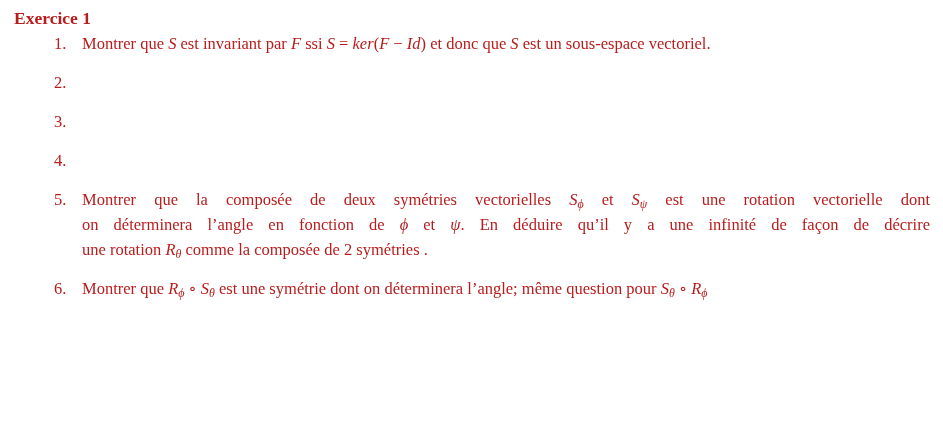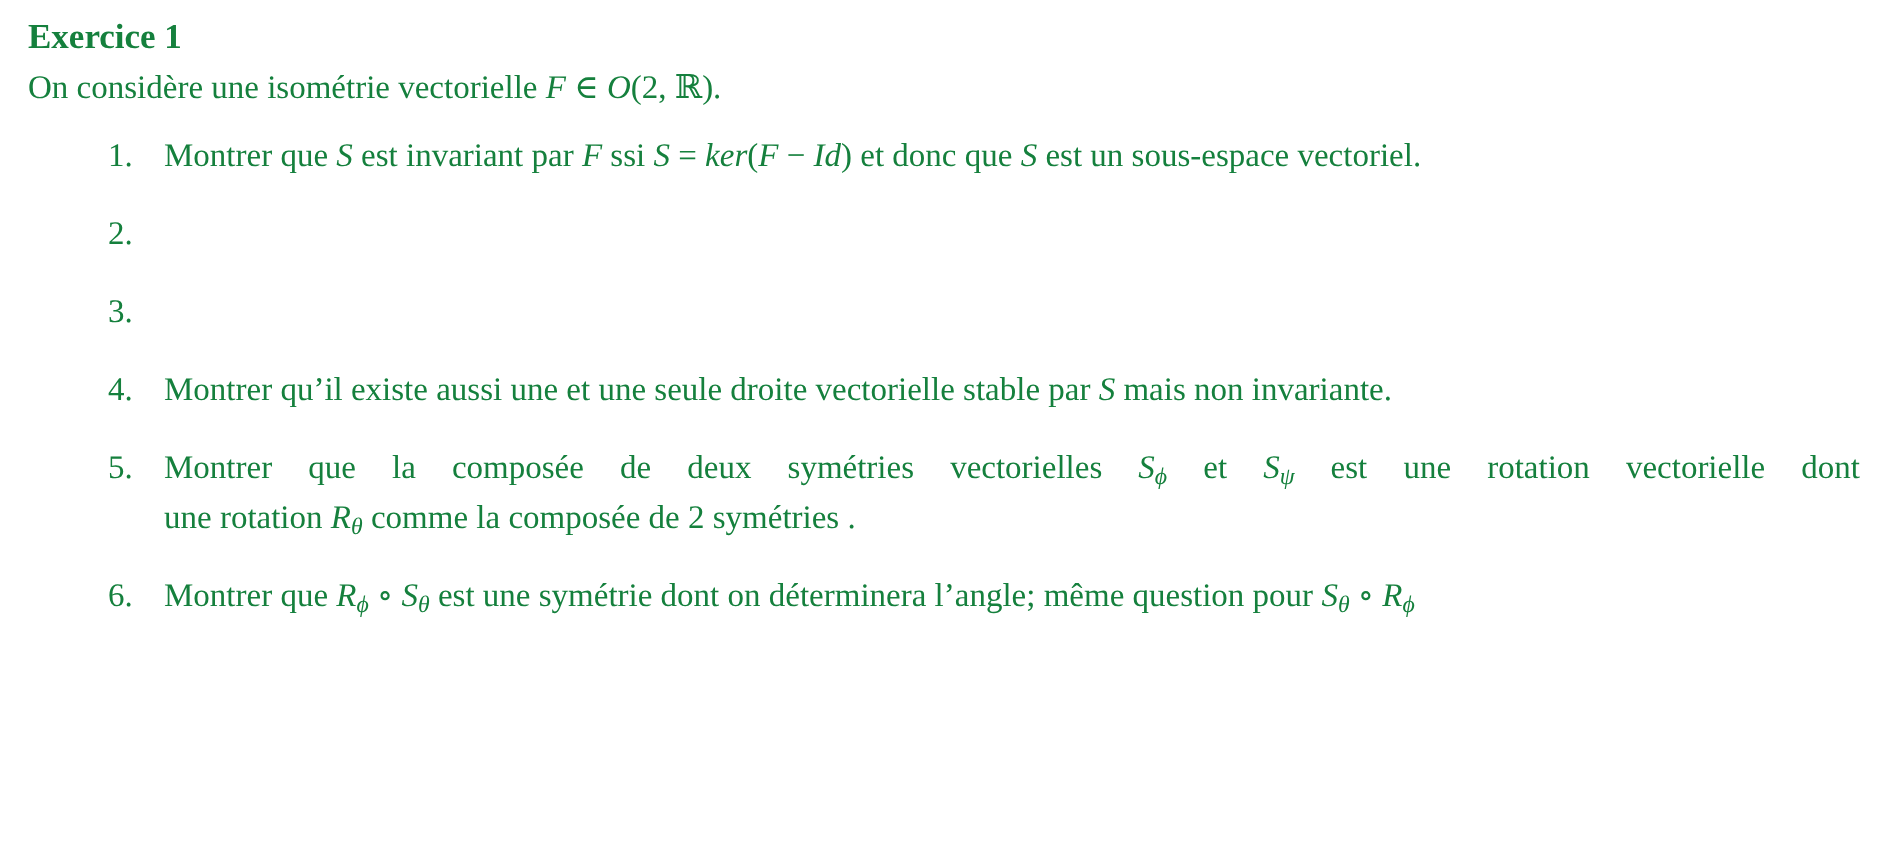--- a/index.html
+++ b/index.html
@@ -2,21 +2,21 @@
 <html><head>
 <meta charset="utf-8">
 <style>
   html, body { margin: 0; padding: 0; background: #ffffff; }
   .page {
     width: 943px;
     height: 427px;
     box-sizing: border-box;
     padding: 6px 13px 0 14px;
     background: #ffffff;
-    color: #15803d;
+    color: #b91c1c;
     font-family: "Liberation Serif", "DejaVu Serif", serif;
     font-size: 16.5px;
     line-height: 25px;
     overflow: hidden;
   }
   .title {
     margin: 0 0 1px 0;
     font-size: 17.5px;
     font-weight: bold;
     line-height: 24px;
@@ -51,48 +51,47 @@
     vertical-align: baseline;
     position: relative;
     top: 0.25em;
   }
 </style>
 </head>
 <body>
 
 <div class="page">
   <h1 class="title">Exercice 1</h1>
-  <p class="intro">On considère une isométrie vectorielle <span class="mi">F</span> ∈ <span class="mi">O</span>(2, ℝ).</p>
   <div class="items" id="items-container">
       <div class="item">
         <span class="item-number">1.</span>
         <div class="item-body">
           <div class="line">Montrer que <span class="mi">S</span> est invariant par <span class="mi">F</span> ssi <span class="mi">S</span> = <span class="mi">ker</span>(<span class="mi">F</span> − <span class="mi">Id</span>) et donc que <span class="mi">S</span> est un sous-espace vectoriel.</div>
         </div>
       </div>
       <div class="item">
         <span class="item-number">2.</span>
         <div class="item-body">
         </div>
       </div>
       <div class="item">
         <span class="item-number">3.</span>
         <div class="item-body">
         </div>
       </div>
       <div class="item">
         <span class="item-number">4.</span>
         <div class="item-body">
-          <div class="line">Montrer qu’il existe aussi une et une seule droite vectorielle stable par <span class="mi">S</span> mais non invariante.</div>
         </div>
       </div>
       <div class="item">
         <span class="item-number">5.</span>
         <div class="item-body">
           <div class="line">Montrer que la composée de deux symétries vectorielles <span class="mi">S</span><sub class="mi">ϕ</sub> et <span class="mi">S</span><sub class="mi">ψ</sub> est une rotation vectorielle dont</div>
+          <div class="line">on déterminera l’angle en fonction de <span class="mi">ϕ</span> et <span class="mi">ψ</span>. En déduire qu’il y a une infinité de façon de décrire</div>
           <div class="line">une rotation <span class="mi">R</span><sub class="mi">θ</sub> comme la composée de 2 symétries .</div>
         </div>
       </div>
       <div class="item">
         <span class="item-number">6.</span>
         <div class="item-body">
           <div class="line">Montrer que <span class="mi">R</span><sub class="mi">ϕ</sub> ∘ <span class="mi">S</span><sub class="mi">θ</sub> est une symétrie dont on déterminera l’angle; même question pour <span class="mi">S</span><sub class="mi">θ</sub> ∘ <span class="mi">R</span><sub class="mi">ϕ</sub></div>
         </div>
       </div>
     </div>

